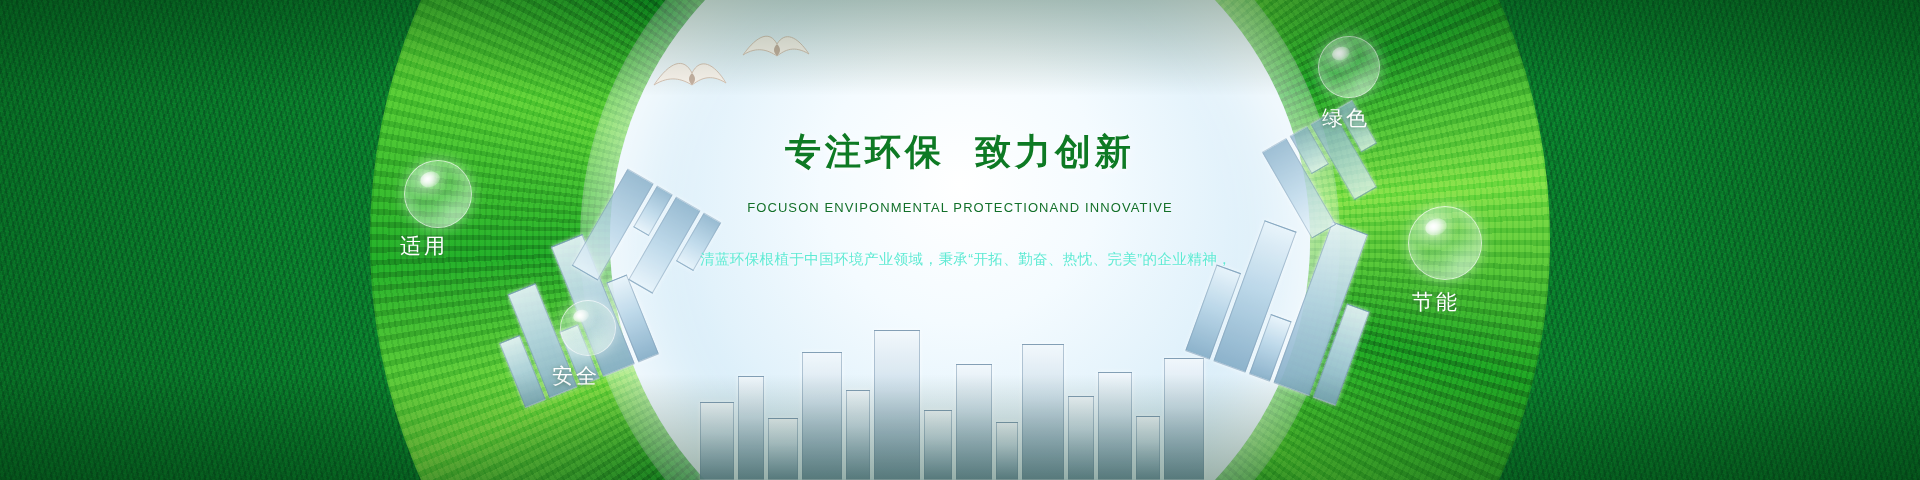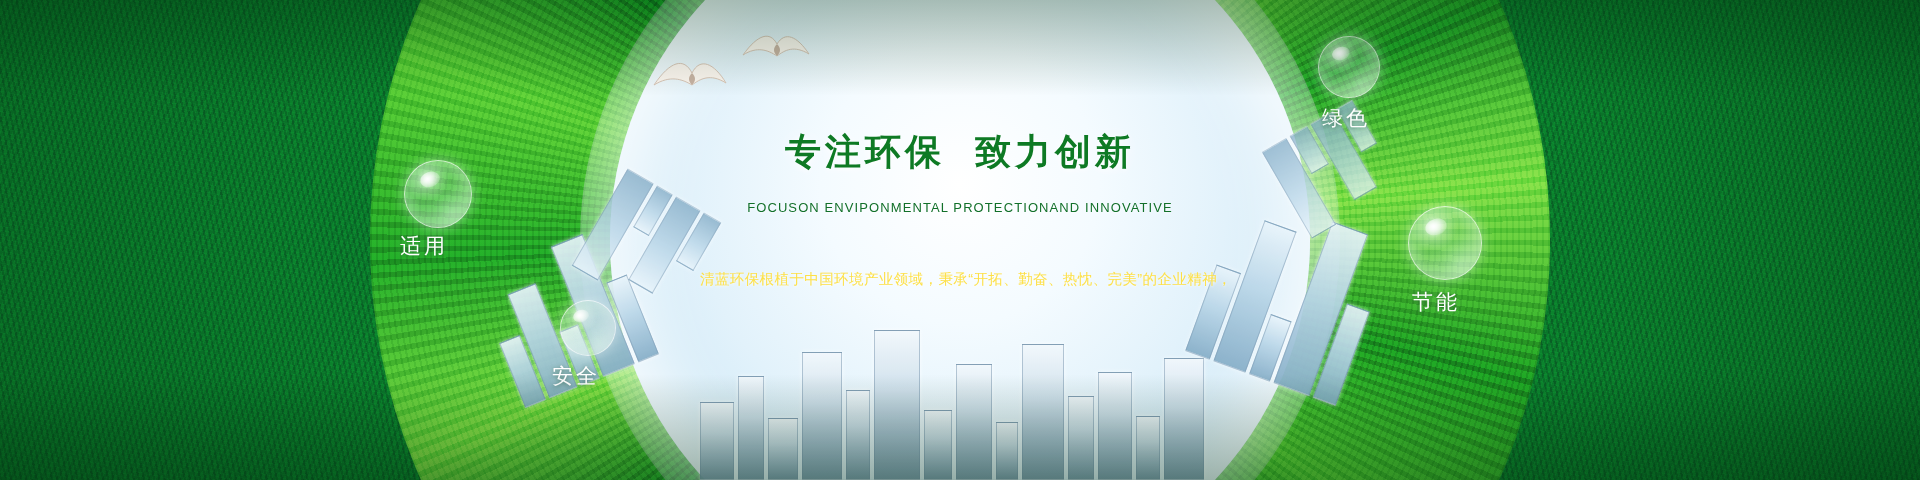--- a/index.html
+++ b/index.html
@@ -166,25 +166,25 @@
     transform:translateX(-50%);
     white-space:nowrap;
     font-size:13px;
     letter-spacing:1.1px;
     color:#12702a;
     font-weight:400;
     text-shadow:0 1px 3px rgba(255,255,255,.9);
   }
   .para {
     position:absolute;
-    left:50%; top:264px;
+    left:50%; top:244px;
     transform:translateX(-50%);
     width:520px;
     text-align:left;
-    color:#fde047;
+    color:#5eead4;
     font-size:14.5px;
     line-height:30px;
     letter-spacing:.4px;
     text-shadow:0 1px 3px rgba(255,255,255,.9);
   }
   .para p { white-space:nowrap; }
 </style>
 </head>
 <body>
 

